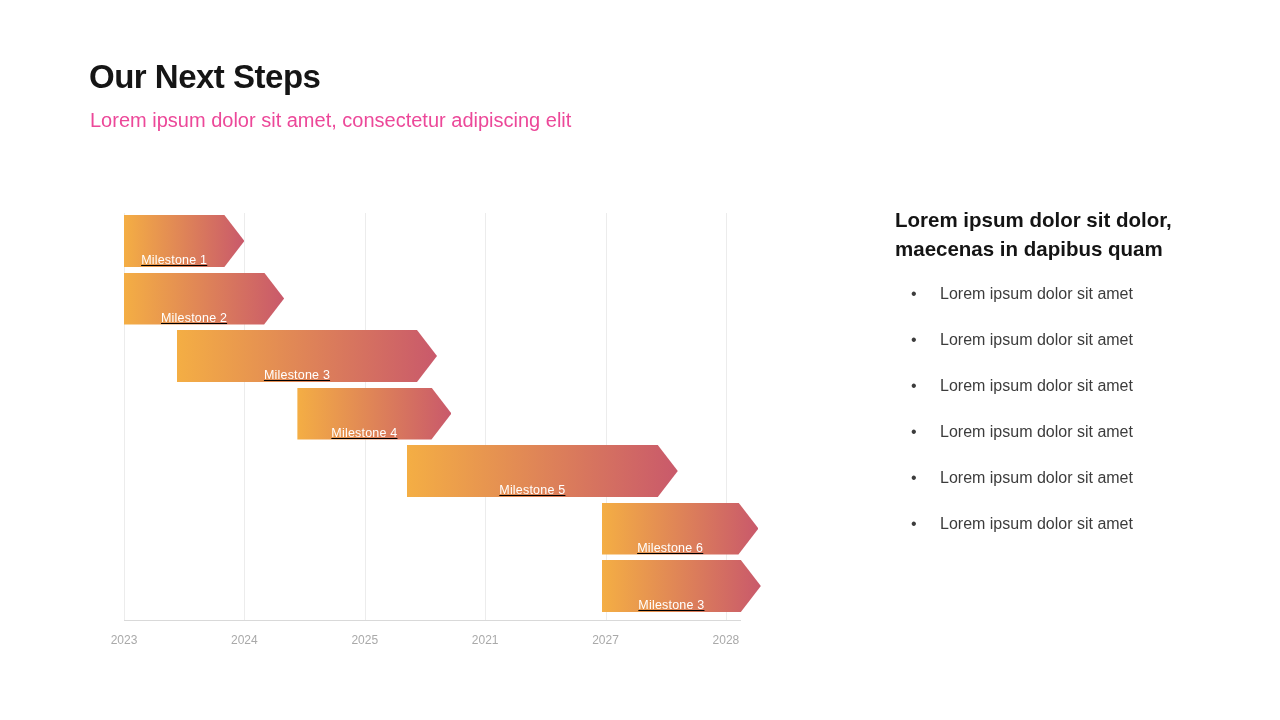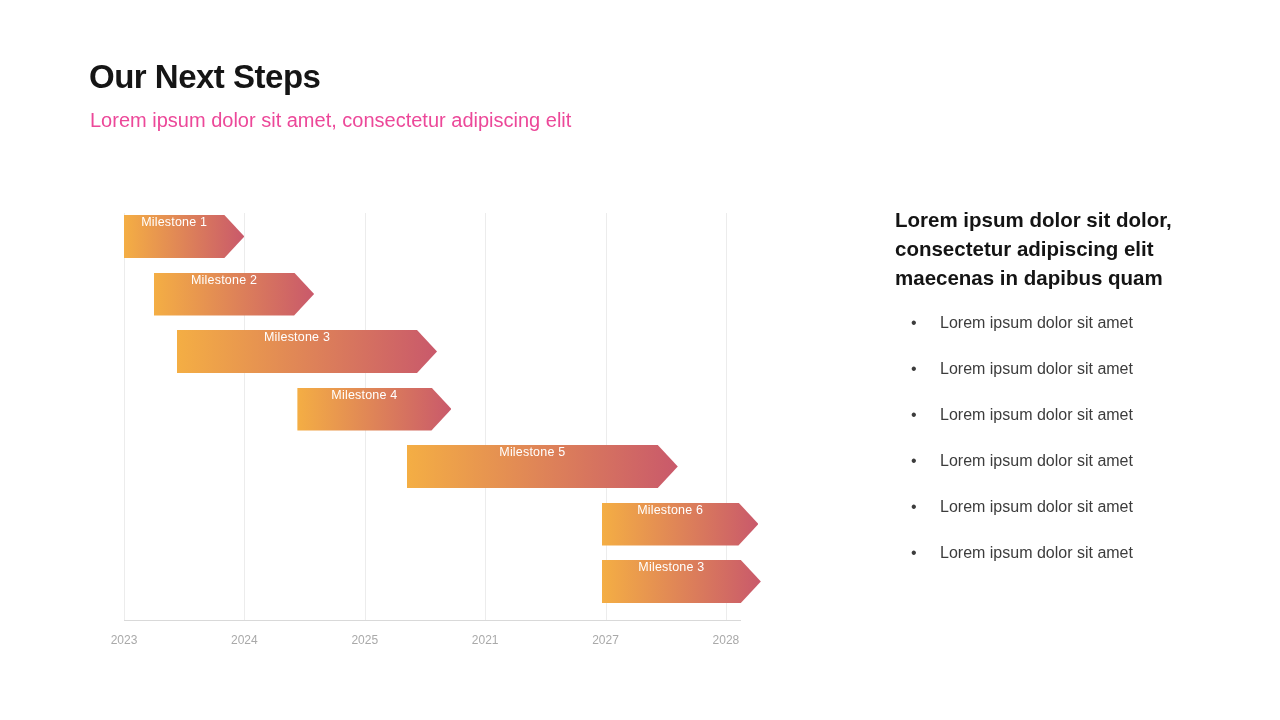--- a/index.html
+++ b/index.html
@@ -22,24 +22,24 @@
   
   .plot-area{
     position:absolute;left:124px;top:213px;
     width:617px;height:407px;
     border-bottom:1px solid #d9d9d9;
   }
   .gridline{
     position:absolute;top:0;bottom:0;width:1px;
   }
   .milestone-bar{
-    position:absolute;height:43px;
+    position:absolute;height:52px;
     clip-path:polygon(0 0, calc(100% - 20px) 0, 100% 50%, calc(100% - 20px) 100%, 0 100%);
-    display:flex;align-items:flex-start;justify-content:center;
-    box-sizing:border-box;padding-right:20px;
+    display:flex;align-items:flex-end;justify-content:center;
+    box-sizing:border-box;padding-right:20px;text-decoration:underline;
   }
   .milestone-label{
     font-size:12.5px;letter-spacing:0.2px;
     white-space:nowrap;
   }
   .axis-labels{
     position:absolute;left:124px;top:633px;width:617px;height:16px;
   }
   .year-label{
     position:absolute;top:0;width:60px;margin-left:-30px;
@@ -80,21 +80,21 @@
 
   <div class="gridline" style="left: 0px; background: rgb(236, 236, 236);"></div>
       <div class="gridline" style="left: 120.39px; background: rgb(236, 236, 236);"></div>
       <div class="gridline" style="left: 240.78px; background: rgb(236, 236, 236);"></div>
       <div class="gridline" style="left: 361.171px; background: rgb(236, 236, 236);"></div>
       <div class="gridline" style="left: 481.561px; background: rgb(236, 236, 236);"></div>
       <div class="gridline" style="left: 601.951px; background: rgb(236, 236, 236);"></div>
       <div class="milestone-bar" style="left: 0px; width: 120.39px; top: 2px; background: linear-gradient(90deg, rgb(244, 174, 68), rgb(201, 89, 107));">
         <span class="milestone-label" style="color: rgb(255, 255, 255);">Milestone 1</span>
       </div>
-      <div class="milestone-bar" style="left: 0px; width: 160.119px; top: 59.5px; background: linear-gradient(90deg, rgb(244, 174, 68), rgb(201, 89, 107)); margin-left: 30px;">
+      <div class="milestone-bar" style="left: 0px; width: 160.119px; top: 59.5px; background: linear-gradient(90deg, rgb(244, 174, 68), rgb(201, 89, 107));">
         <span class="milestone-label" style="color: rgb(255, 255, 255);">Milestone 2</span>
       </div>
       <div class="milestone-bar" style="left: 52.9717px; width: 260.043px; top: 117px; background: linear-gradient(90deg, rgb(244, 174, 68), rgb(201, 89, 107));">
         <span class="milestone-label" style="color: rgb(255, 255, 255);">Milestone 3</span>
       </div>
       <div class="milestone-bar" style="left: 173.362px; width: 154.1px; top: 174.5px; background: linear-gradient(90deg, rgb(244, 174, 68), rgb(201, 89, 107));">
         <span class="milestone-label" style="color: rgb(255, 255, 255);">Milestone 4</span>
       </div>
       <div class="milestone-bar" style="left: 282.917px; width: 270.878px; top: 232px; background: linear-gradient(90deg, rgb(244, 174, 68), rgb(201, 89, 107));">
         <span class="milestone-label" style="color: rgb(255, 255, 255);">Milestone 5</span>
@@ -113,21 +113,20 @@
       <div class="year-label" style="left: 120.39px; color: rgb(169, 169, 169);">2024</div>
       <div class="year-label" style="left: 240.78px; color: rgb(169, 169, 169);">2025</div>
       <div class="year-label" style="left: 361.171px; color: rgb(169, 169, 169);">2021</div>
       <div class="year-label" style="left: 481.561px; color: rgb(169, 169, 169);">2027</div>
       <div class="year-label" style="left: 601.951px; color: rgb(169, 169, 169);">2028</div>
     </div>
 
   <div class="side-panel">
     <div class="side-heading">
       <div>Lorem ipsum dolor sit dolor,</div>
-      <div>consectetur adipiscing elit</div>
       <div>maecenas in dapibus quam</div>
     </div>
     <ul class="bullet-list">
 
     <li class="bullet-item"><span class="bullet-dot">•</span><span>Lorem ipsum dolor sit amet</span></li>
         <li class="bullet-item"><span class="bullet-dot">•</span><span>Lorem ipsum dolor sit amet</span></li>
         <li class="bullet-item"><span class="bullet-dot">•</span><span>Lorem ipsum dolor sit amet</span></li>
         <li class="bullet-item"><span class="bullet-dot">•</span><span>Lorem ipsum dolor sit amet</span></li>
         <li class="bullet-item"><span class="bullet-dot">•</span><span>Lorem ipsum dolor sit amet</span></li>
         <li class="bullet-item"><span class="bullet-dot">•</span><span>Lorem ipsum dolor sit amet</span></li>

